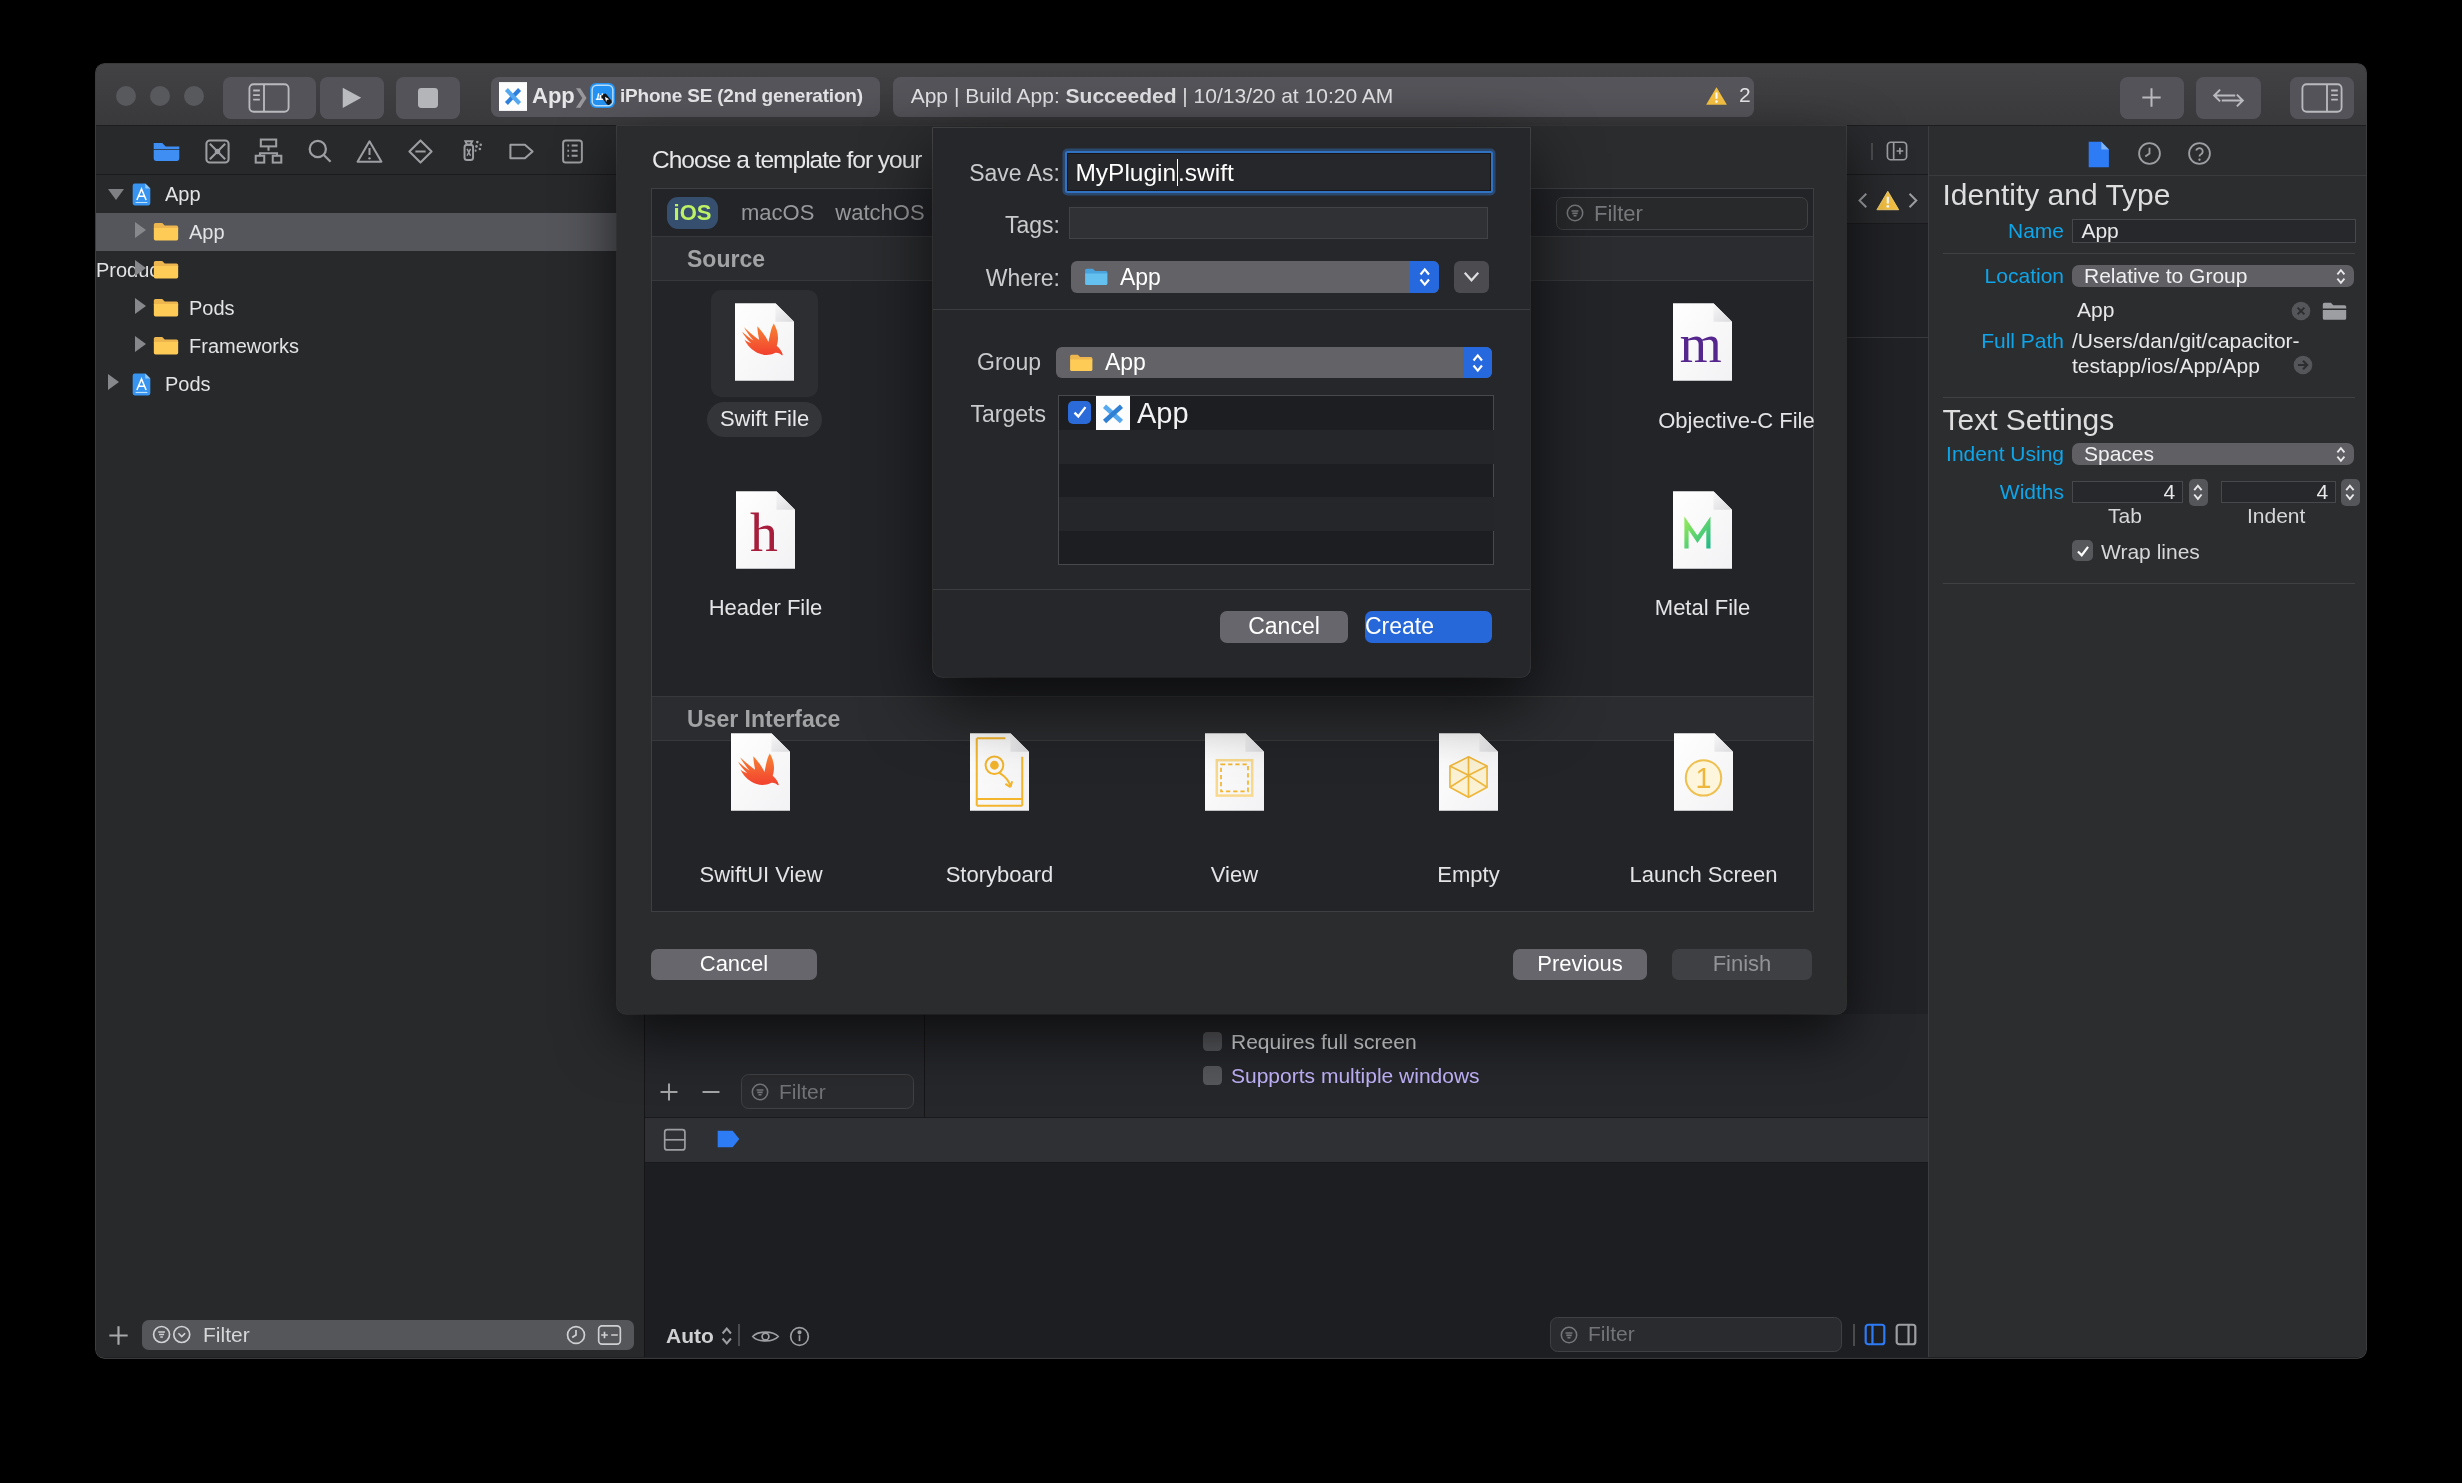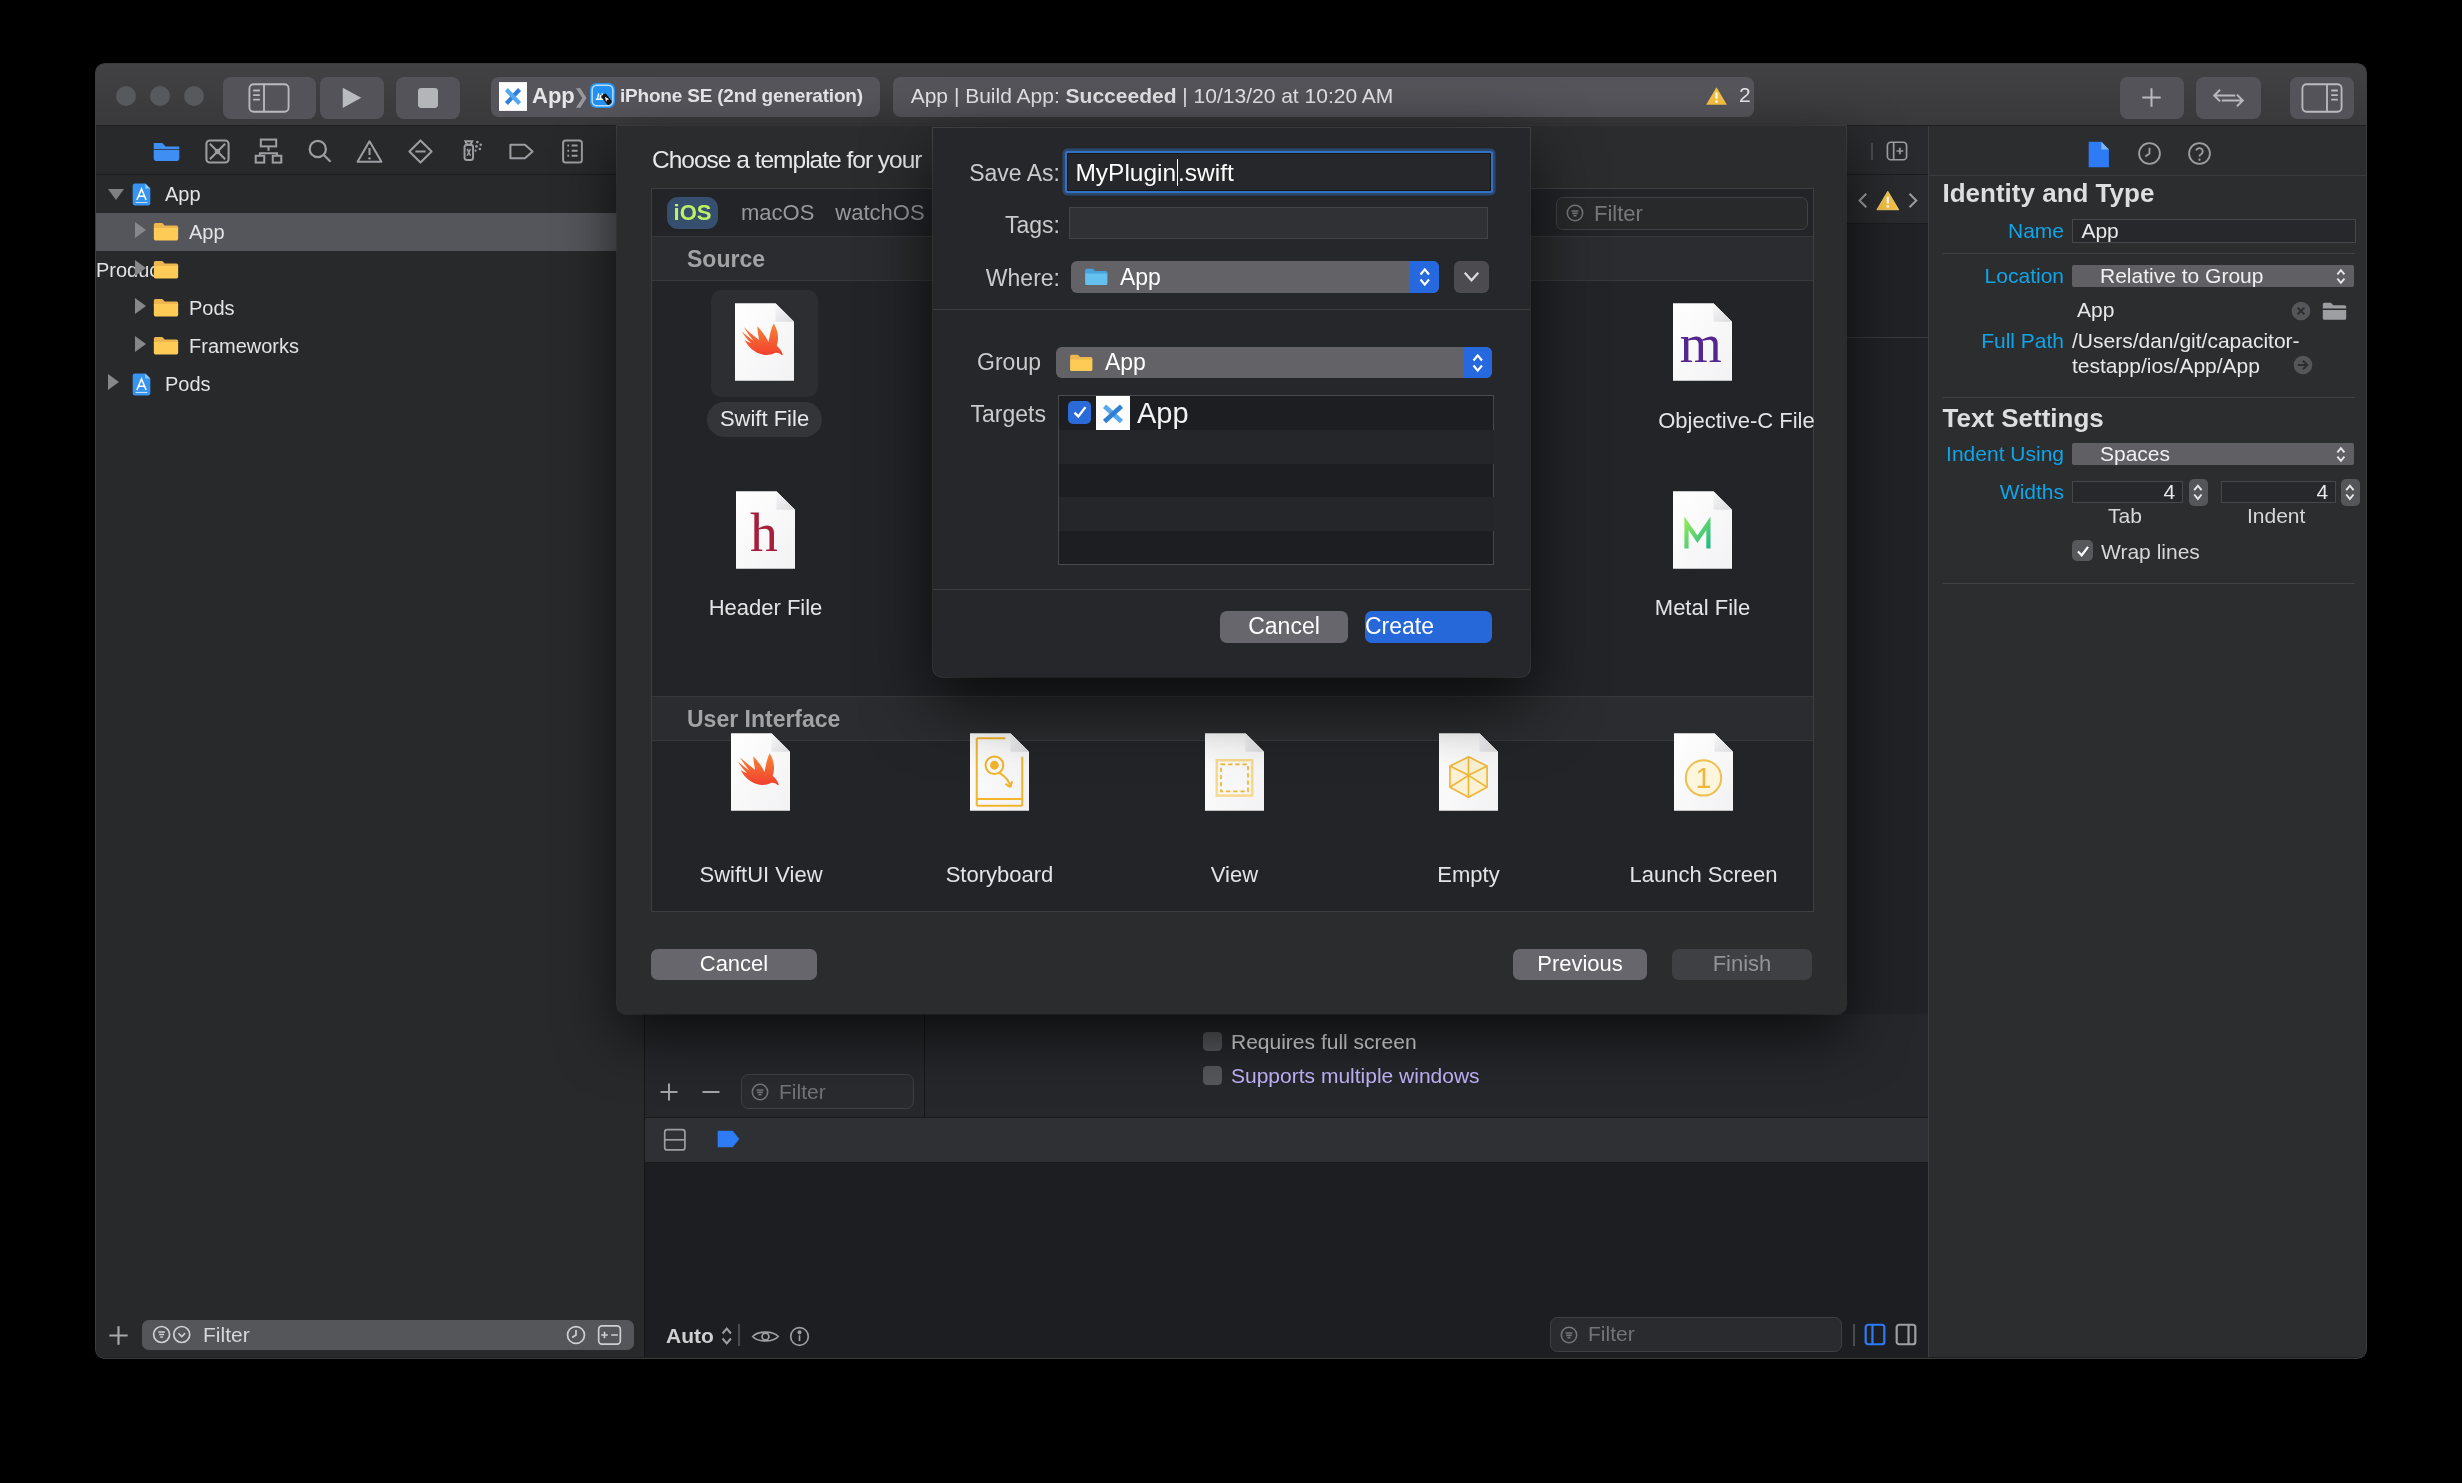--- a/index.html
+++ b/index.html
@@ -29,24 +29,24 @@
   .tridown { width:0; height:0; border-left:8.4px solid transparent; border-right:8.4px solid transparent;
     border-top:11px solid #7f8084; position:absolute; }
   
   #editor { position:absolute; left:549px; top:62px; width:1283px; height:1231px; background:#212225; }
   
   #insp { position:absolute; left:1832px; top:62px; width:438px; height:1231px; background:#2c2d2f;
     border-left:0.8px solid #3c3d40; color:#d6d7d9; font-size:21px; }
   .ilabel { position:absolute; text-align:right; color:#0ea5e9; }
   .ifield { position:absolute; background:#27282b; border:0.8px solid #47484b; color:#e8e8ea;
     font-size:21px; display:flex; align-items:center; padding-left:8.4px; }
-  .ipopup { position:absolute; background:#606064; border-radius:2px; color:#f0f0f2; font-size:21px;
-    display:flex; align-items:center; padding-left:28px; }
+  .ipopup { position:absolute; background:#606064; border-radius:7px; color:#f0f0f2; font-size:21px;
+    display:flex; align-items:center; padding-left:12px; }
   .isep { position:absolute; left:13.5px; width:412px; height:0.8px; background:#404143; }
-  .ihead { position:absolute; left:13.5px; font-weight:bold; color:#dededf; font-size:26px; }
+  .ihead { position:absolute; left:13.5px; font-weight:normal; color:#dededf; font-size:30px; }
   
   #sheet { position:absolute; left:521px; top:62px; width:1229px; height:888px;
     background:#2b2c2e; border-radius:0 0 9.3px 9.3px;
     box-shadow:0 22px 59px rgba(0,0,0,0.65), 0 0 0 0.8px #48484a; }
   #grid { position:absolute; left:34px; top:62px; width:1163px; height:724px;
     border:0.8px solid #3e3f41; background:#232428; }
   .ghead { position:absolute; left:0; width:100%; height:45px; background:#2b2c2f;
     border-top:0.8px solid #37383a; border-bottom:0.8px solid #37383a;
     font-weight:bold; color:#a2a3a5; font-size:23px; line-height:44px; padding-left:35px; }
   .gsel { position:absolute; background:#2d2e31; border-radius:10px; }

